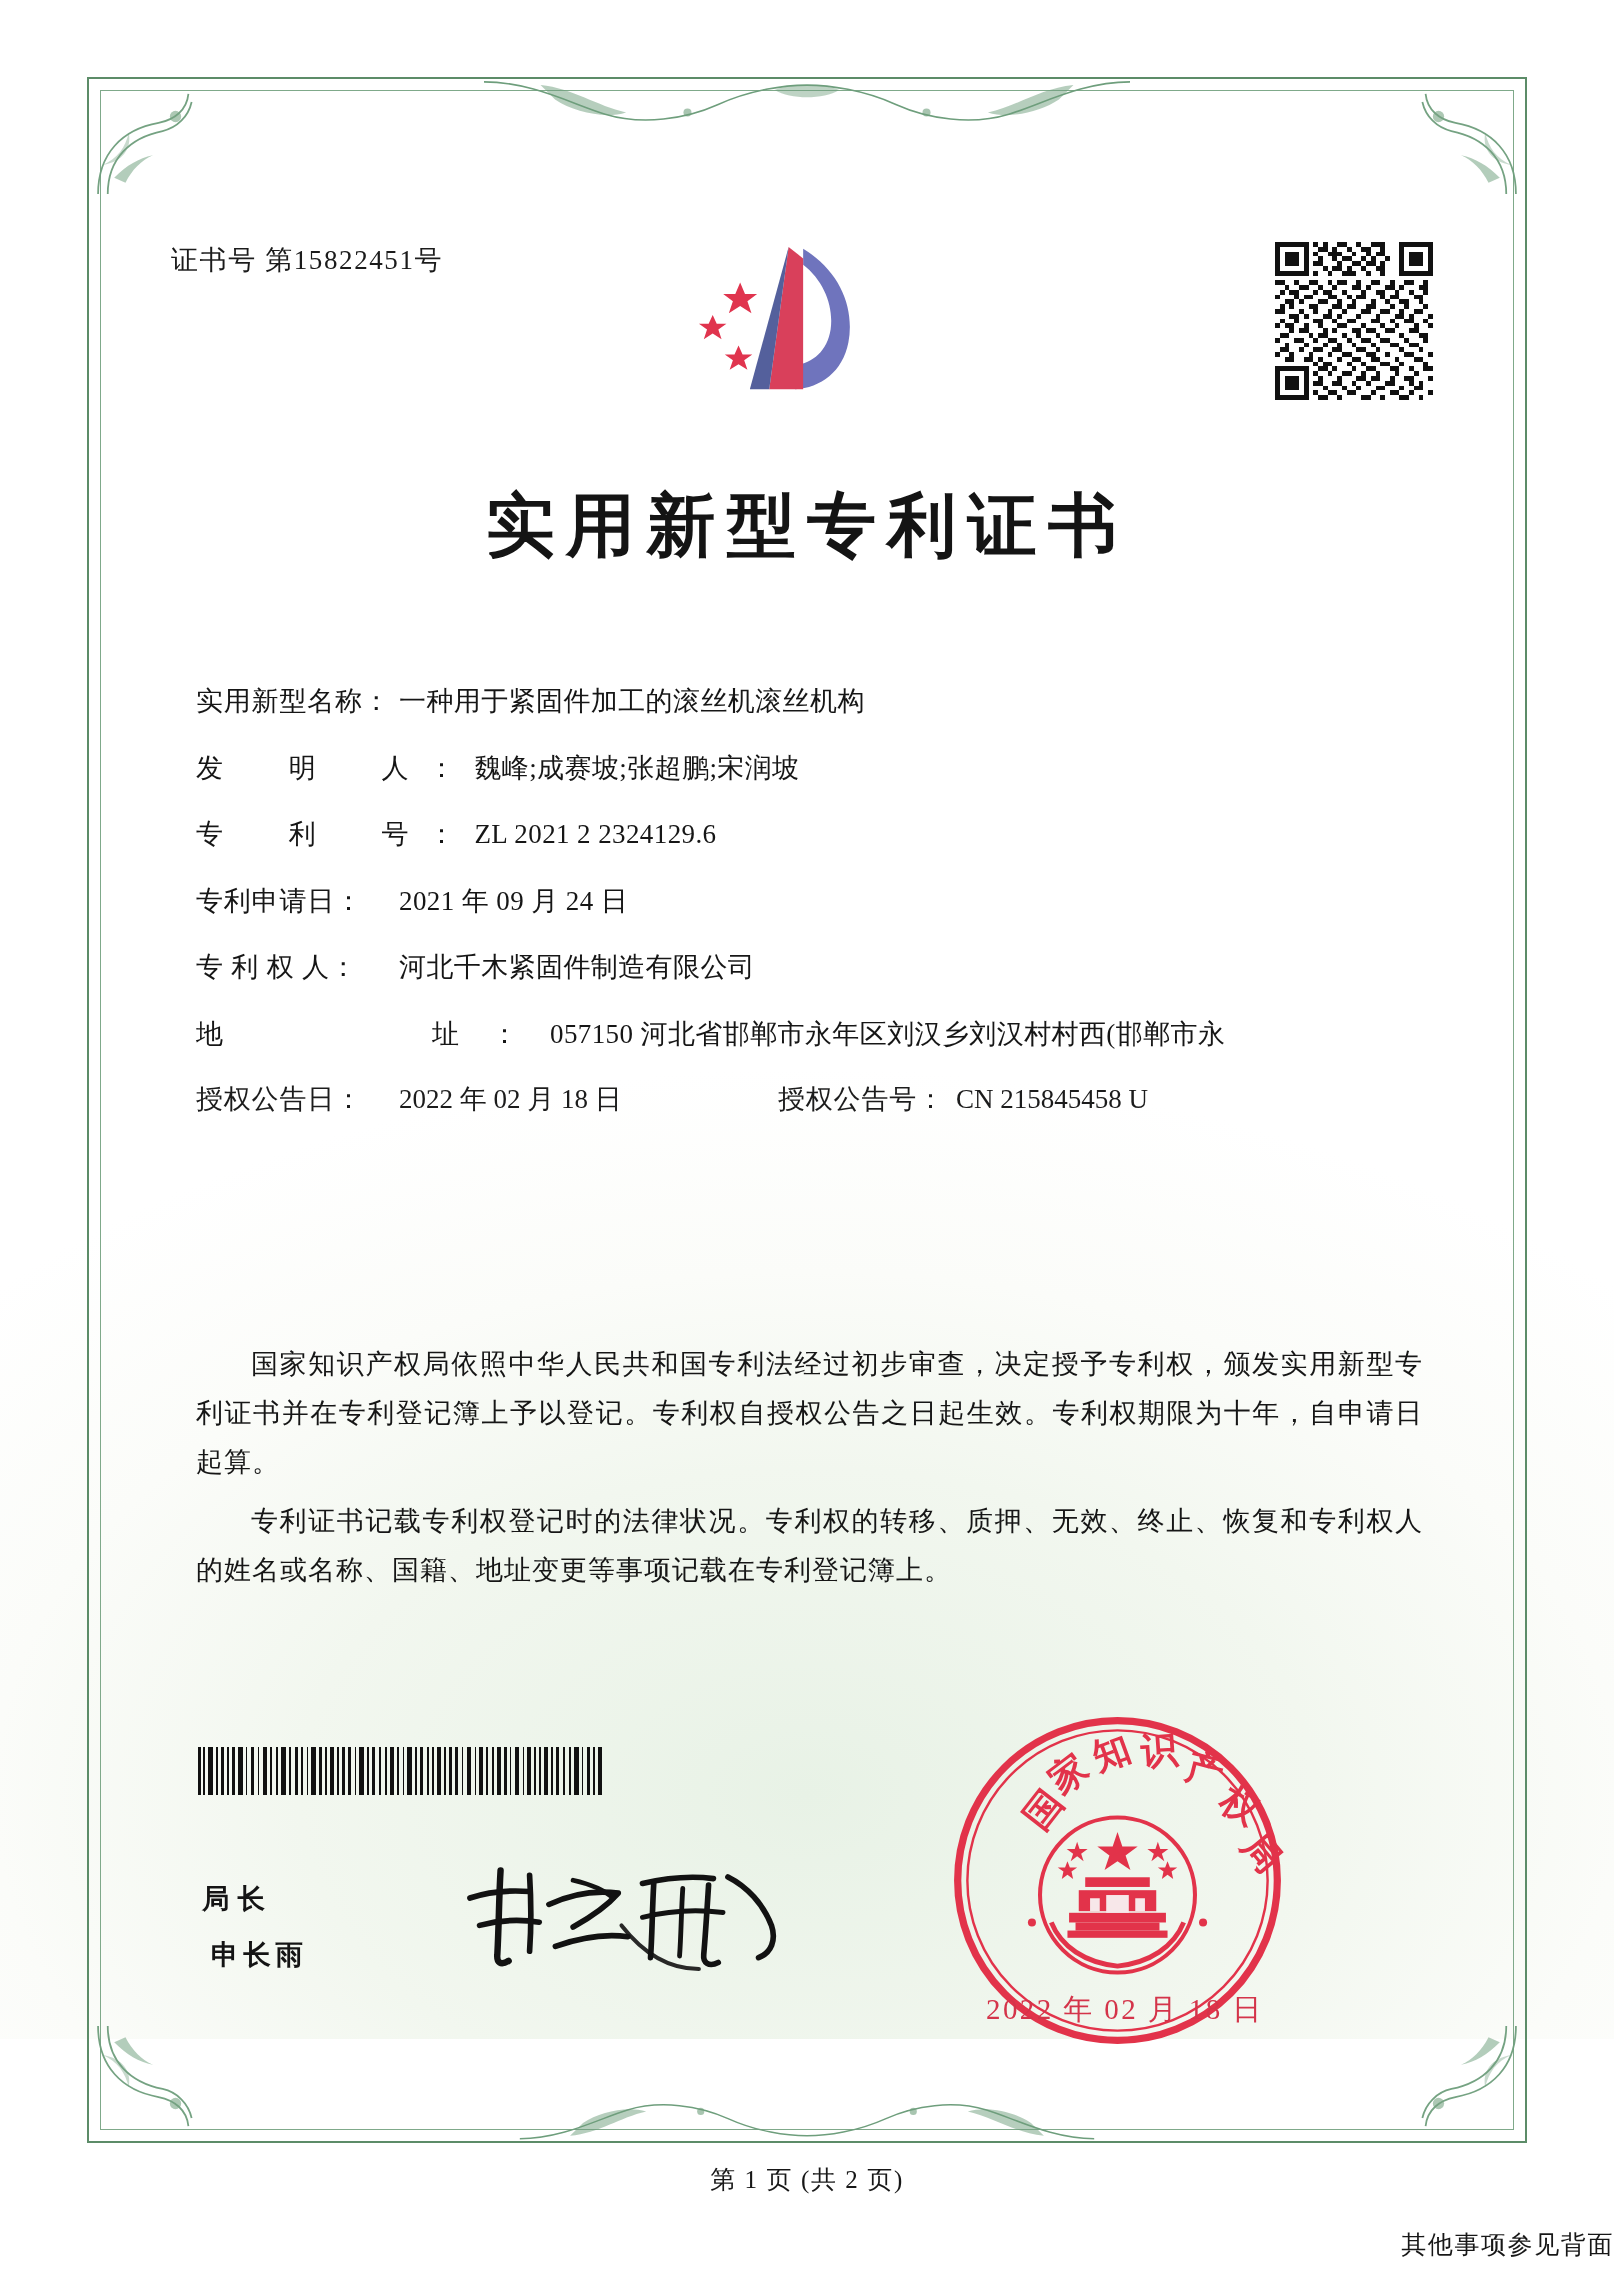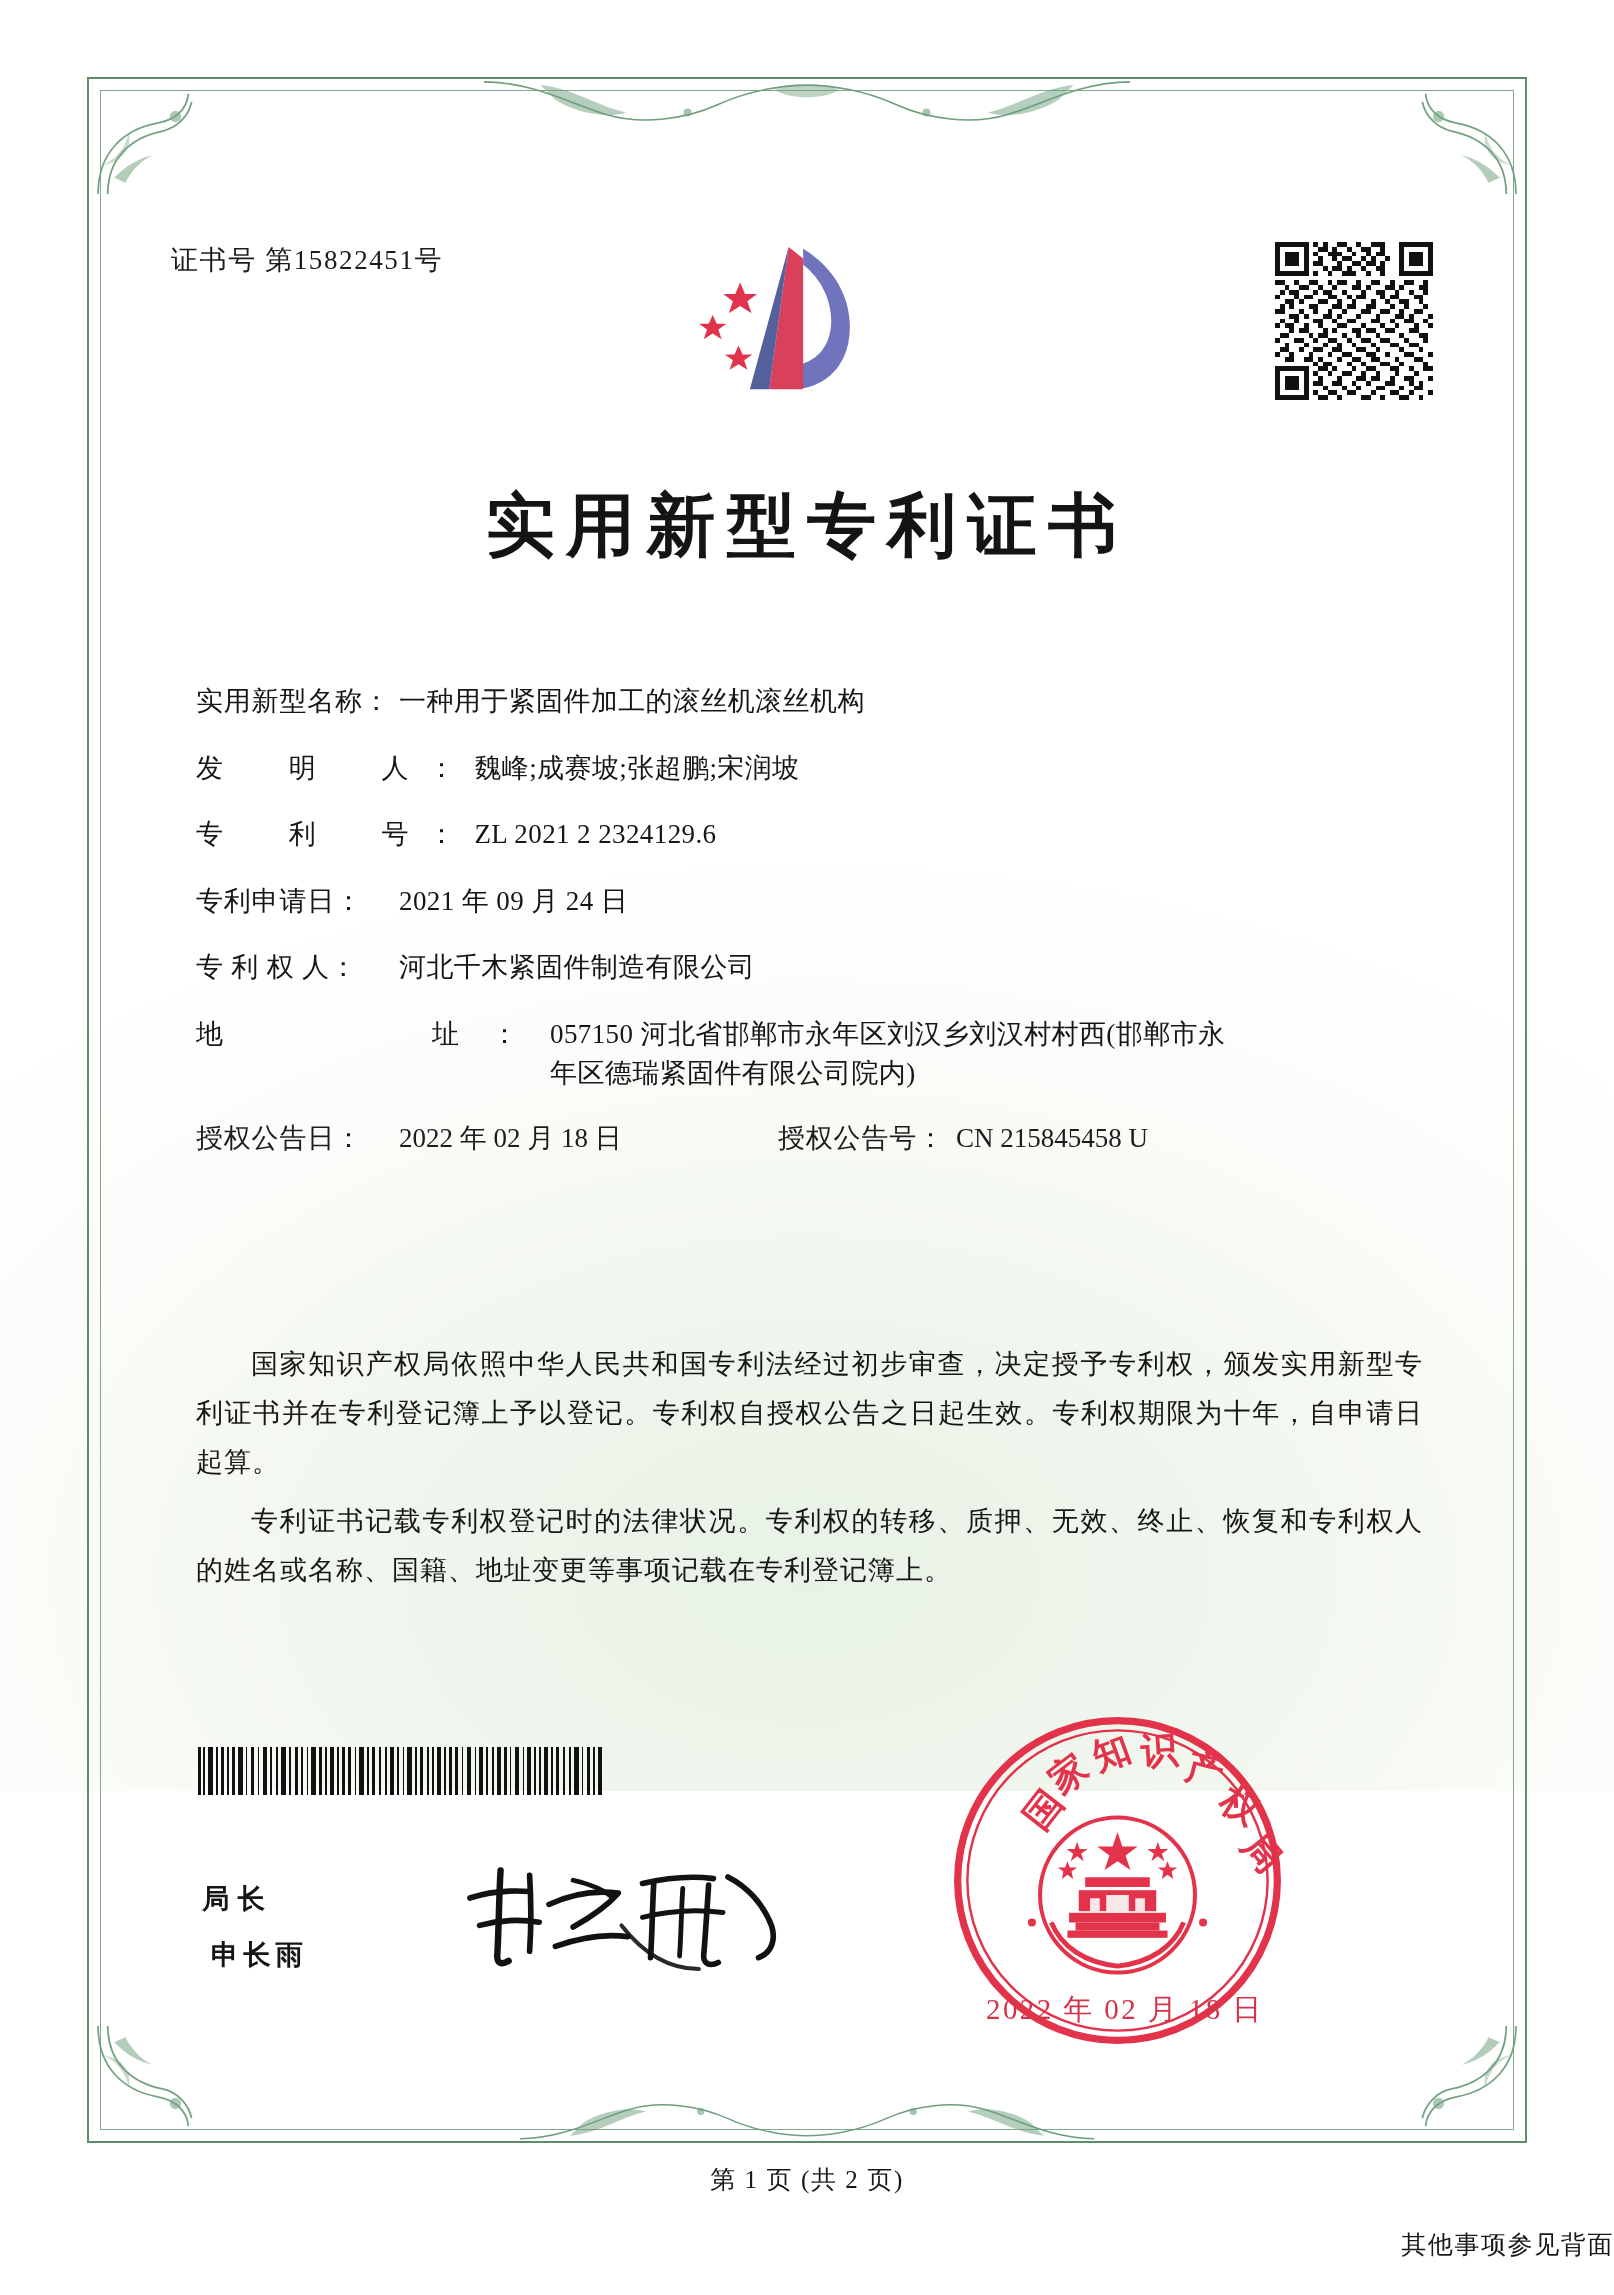--- a/index.html
+++ b/index.html
@@ -14,21 +14,21 @@
     color: #1c1c1c;
     position: relative;
     overflow: hidden;
   }
 
   
   .certificate {
     position: absolute;
     left: 0; top: 0;
     width: 1614px;
-    height: 1791px;
+    height: 2039px;
     background:
       radial-gradient(ellipse 1130px 726px at 50% 88%, #e8f2e6 0%, #f2f7ef 45%, #fbfcf9 72%, #ffffff 100%),
       linear-gradient(180deg, #ffffff 0%, #fdfefc 55%, #f7faf4 100%);
   }
 
   .frame-outer {
     position: absolute;
     left: 87px;
     top: 77px;
     width: 1440px;
@@ -642,21 +642,20 @@
 
     <div class="field-row">
       <span class="field-label">专 利 权 人：</span>
       <span class="field-value">河北千木紧固件制造有限公司</span>
     </div>
 
     <div class="field-row">
       <span class="field-label sp-3">地　　　址：</span>
       <span class="field-value">
         <span>057150 河北省邯郸市永年区刘汉乡刘汉村村西(邯郸市永</span>
-        <span class="cont">年区德瑞紧固件有限公司院内)</span>
       </span>
     </div>
 
     <div class="row-inline">
       <span class="lbl-a">授权公告日：</span>
       <span class="val-a">2022 年 02 月 18 日</span>
       <span class="lbl-b">授权公告号：</span>
       <span class="val-b">CN 215845458 U</span>
     </div>
 

